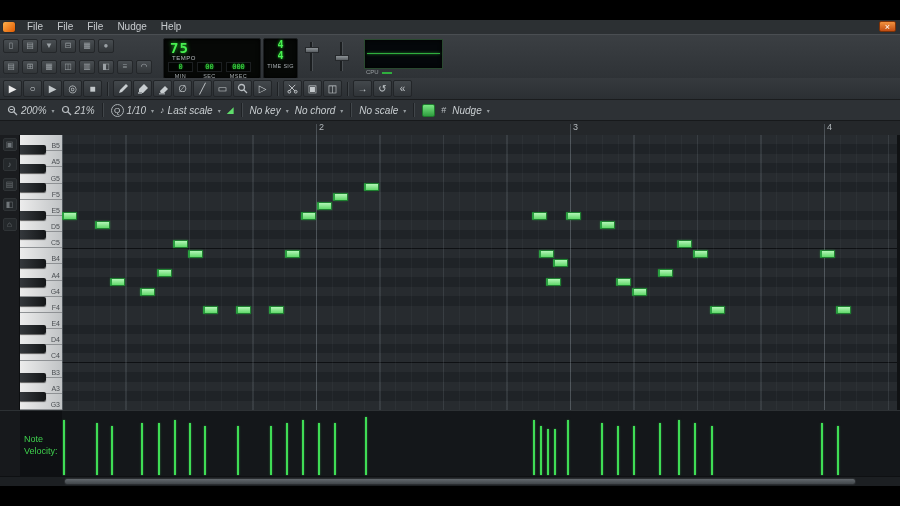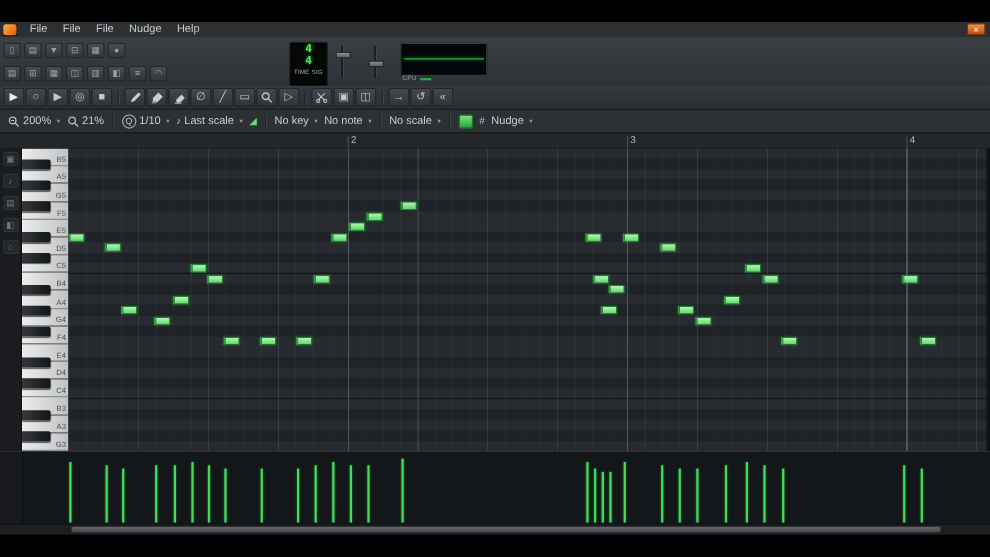--- a/index.html
+++ b/index.html
@@ -59,21 +59,21 @@
            background:linear-gradient(#43484c,#303438);color:#c3c8cb;font-size:10px;line-height:15px;text-align:center;
            display:flex;align-items:center;justify-content:center;}
   .pr-tool.white{color:#ececec;}
   .sep{width:1px;height:14px;background:#1e2124;border-right:1px solid #41464a;margin:0 4px;}
   .dd{font-size:6px;color:#959b9f;margin-left:2px;}
 
   
   .pr-options{position:absolute;left:0;top:100px;width:900px;height:21px;display:flex;align-items:center;
               background:#2d3135;border-bottom:1px solid #17191b;padding-left:4px;box-sizing:border-box;}
   .opt{display:flex;align-items:center;gap:3px;margin:0 3px;}
-  .opt-label{font-size:10px;color:#c9ced1;white-space:nowrap;}
+  .opt-label{font-size:10px;color:#c9ced1;white-space:nowrap;font-style:italic;}
   .q-badge{width:11px;height:11px;border:1px solid #a8aeb2;border-radius:50%;font-size:8px;line-height:11px;
            text-align:center;color:#c9ced1;}
   .opt-icon{font-size:9px;color:#b9bec2;}
   .opt-icon.green{color:#5fdd6b;}
   .stamp-icon{width:11px;height:11px;border-radius:2px;border:1px solid #1e7a2d;
               background:linear-gradient(#79e683,#2f9e3f);}
 
   
   .pr-ruler{position:absolute;left:0;top:121px;width:900px;height:14px;background:#24272a;border-bottom:1px solid #101214;}
   .ruler-marks{position:absolute;left:62px;top:0;width:835px;height:14px;}
@@ -154,20 +154,38 @@
       <div class="tb-icon">▤</div>
       <div class="tb-icon">⊞</div>
       <div class="tb-icon">▦</div>
       <div class="tb-icon">◫</div>
       <div class="tb-icon">▥</div>
       <div class="tb-icon">◧</div>
       <div class="tb-icon">≡</div>
       <div class="tb-icon">◠</div>
     </div>
 
+    <div class="led-panel tempo-panel">
+      <div class="tempo-value">75</div>
+      <div class="tempo-label">TEMPO</div>
+      <div class="time-displays">
+          <div class="time-box">
+            <div class="time-led">0</div>
+            <div class="time-lab">MIN</div>
+          </div>
+          <div class="time-box">
+            <div class="time-led">00</div>
+            <div class="time-lab">SEC</div>
+          </div>
+          <div class="time-box">
+            <div class="time-led">000</div>
+            <div class="time-lab">MSEC</div>
+          </div>
+        </div>
+    </div>
 
     <div class="led-panel timesig-panel">
       <div class="ts-val">4</div>
       <div class="ts-val">4</div>
       <div class="ts-label">TIME SIG</div>
     </div>
 
     <div class="vslider" style="left:303px;">
       <div class="track"></div>
       <div class="knob" style="top:7px;"></div>
@@ -264,21 +282,21 @@
     </div>
     <div class="opt">
       <span class="opt-icon green">◢</span>
     </div>
     <div class="sep"></div>
     <div class="opt">
       <span class="opt-label">No key</span>
       <span class="dd">▾</span>
     </div>
     <div class="opt">
-      <span class="opt-label">No note</span>
+      <span class="opt-label">No chord</span>
       <span class="dd">▾</span>
     </div>
     <div class="sep"></div>
     <div class="opt">
       <span class="opt-label">No scale</span>
       <span class="dd">▾</span>
     </div>
     <div class="sep"></div>
     <div class="opt">
       <span class="stamp-icon"></span>
@@ -441,20 +459,26 @@
           <div class="note" style="left: 648px; top: 171.49px;"></div>
           <div class="note" style="left: 758px; top: 114.593px;"></div>
           <div class="note" style="left: 774px; top: 171.49px;"></div>
         </div>
     </div>
     <div class="right-edge"></div>
   </div>
 
   <div class="vel-pane">
     <div class="vel-strip"></div>
+    <div class="vel-labelzone">
+      <div class="vel-label">
+        <div>Note</div>
+        <div>Velocity:</div>
+      </div>
+    </div>
     <div class="velocity-lines">
         <div class="vel-line" style="left: 1px; height: 55px;"></div>
         <div class="vel-line" style="left: 34px; height: 52px;"></div>
         <div class="vel-line" style="left: 49px; height: 49px;"></div>
         <div class="vel-line" style="left: 79px; height: 52px;"></div>
         <div class="vel-line" style="left: 96px; height: 52px;"></div>
         <div class="vel-line" style="left: 112px; height: 55px;"></div>
         <div class="vel-line" style="left: 127px; height: 52px;"></div>
         <div class="vel-line" style="left: 142px; height: 49px;"></div>
         <div class="vel-line" style="left: 175px; height: 49px;"></div>

